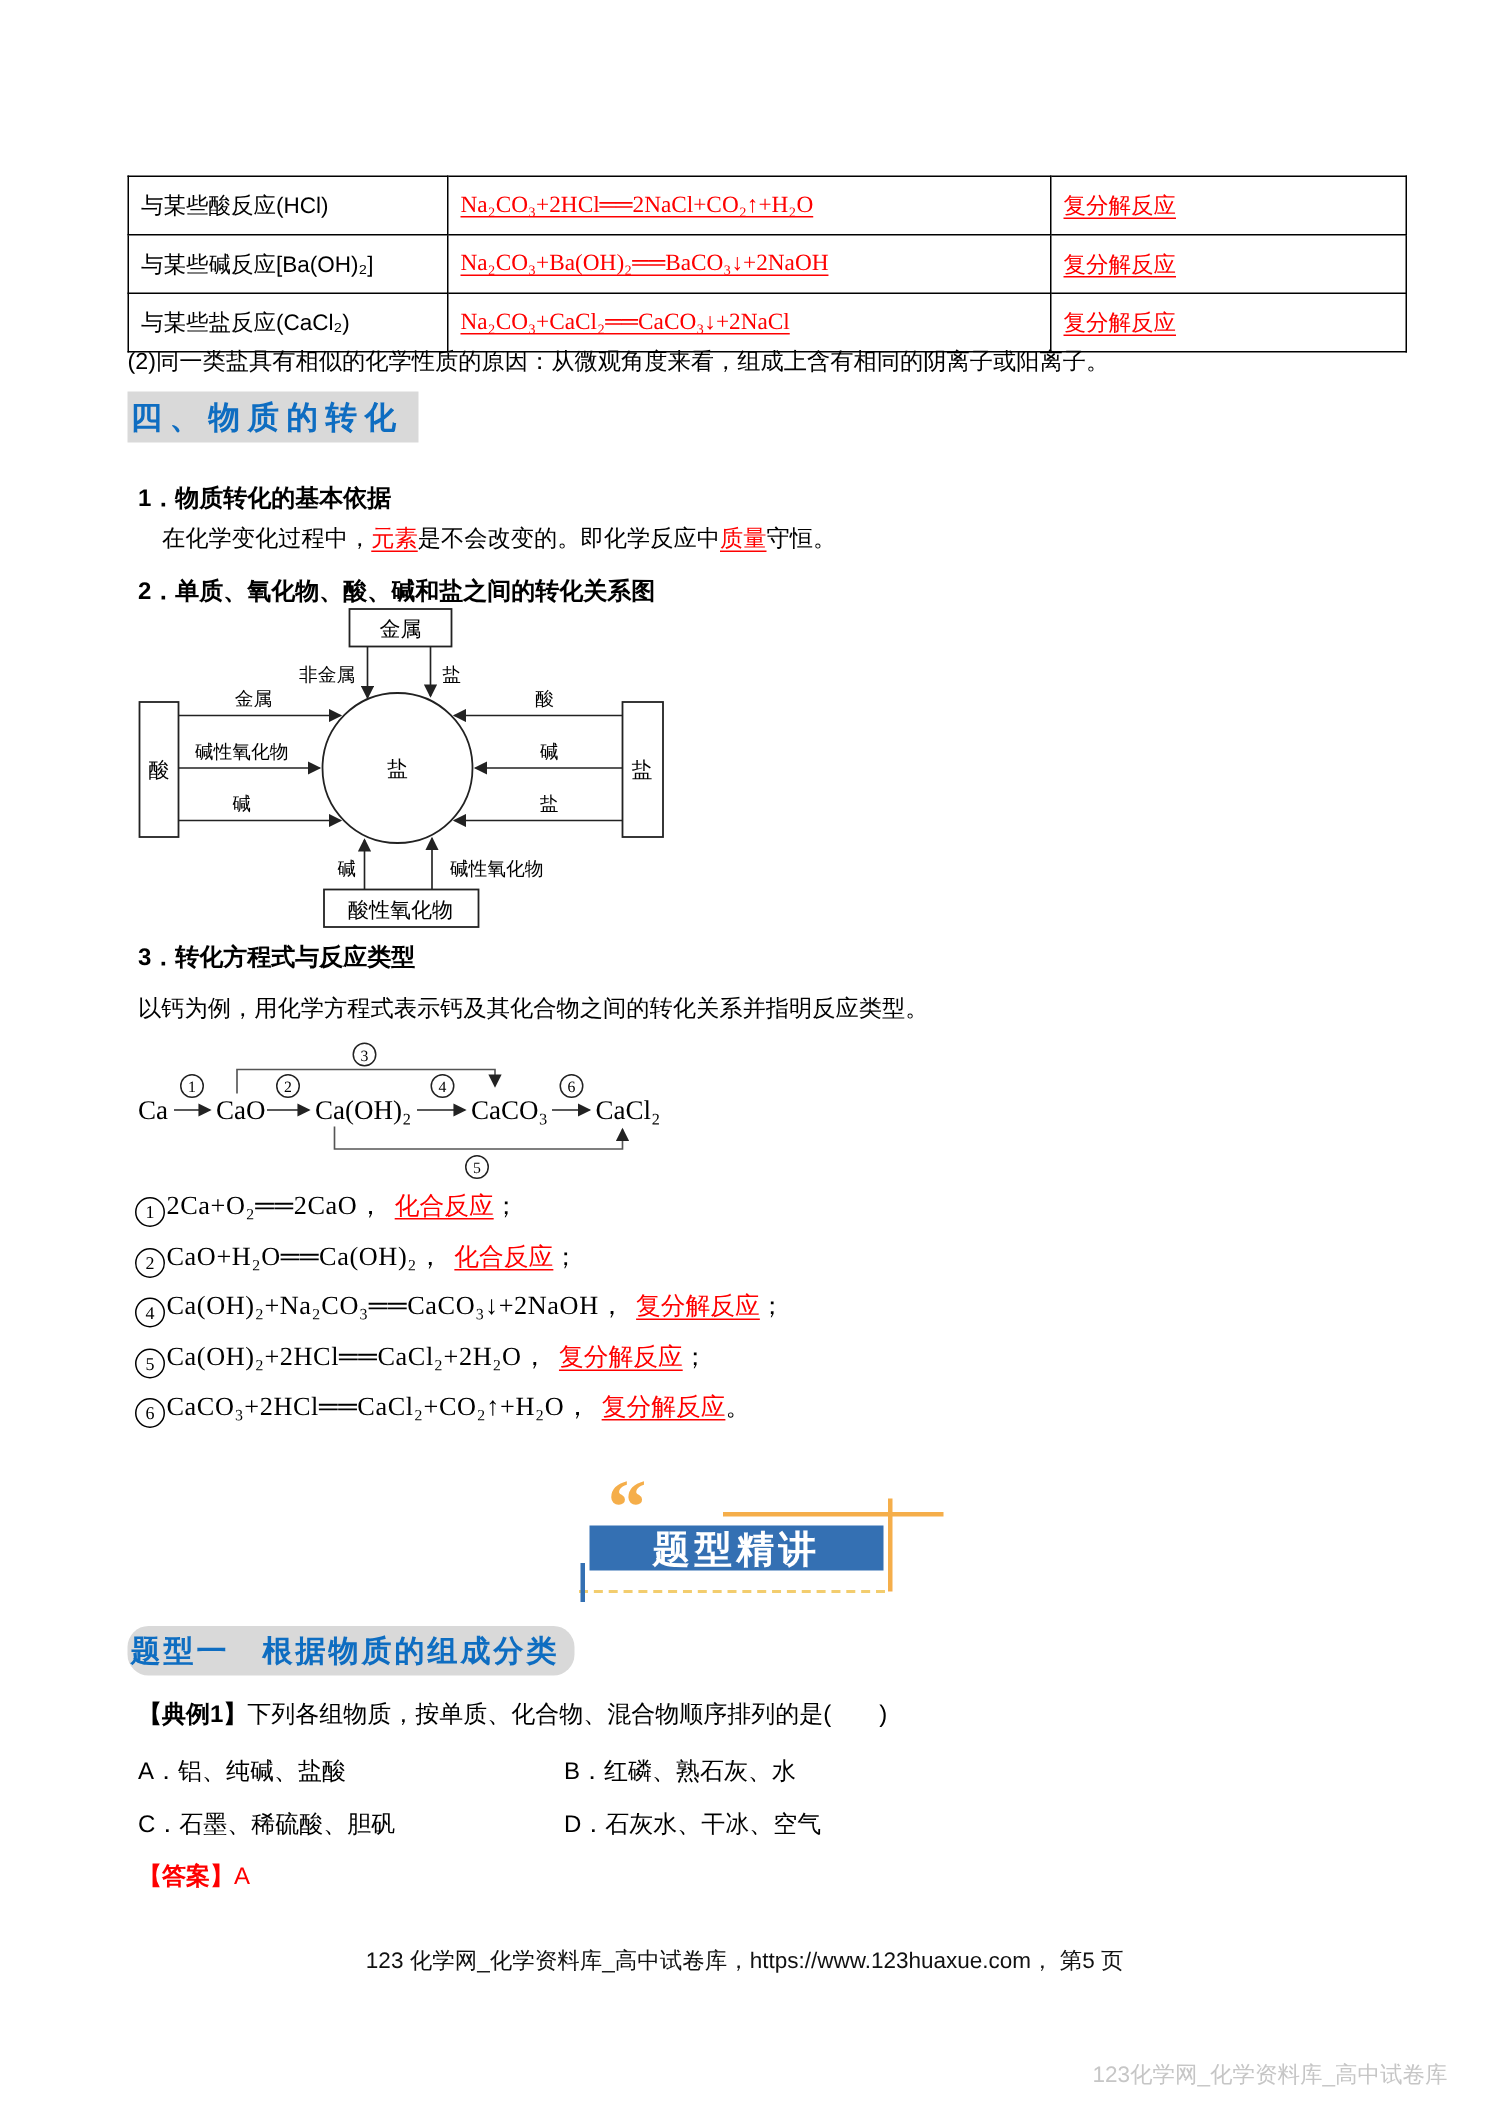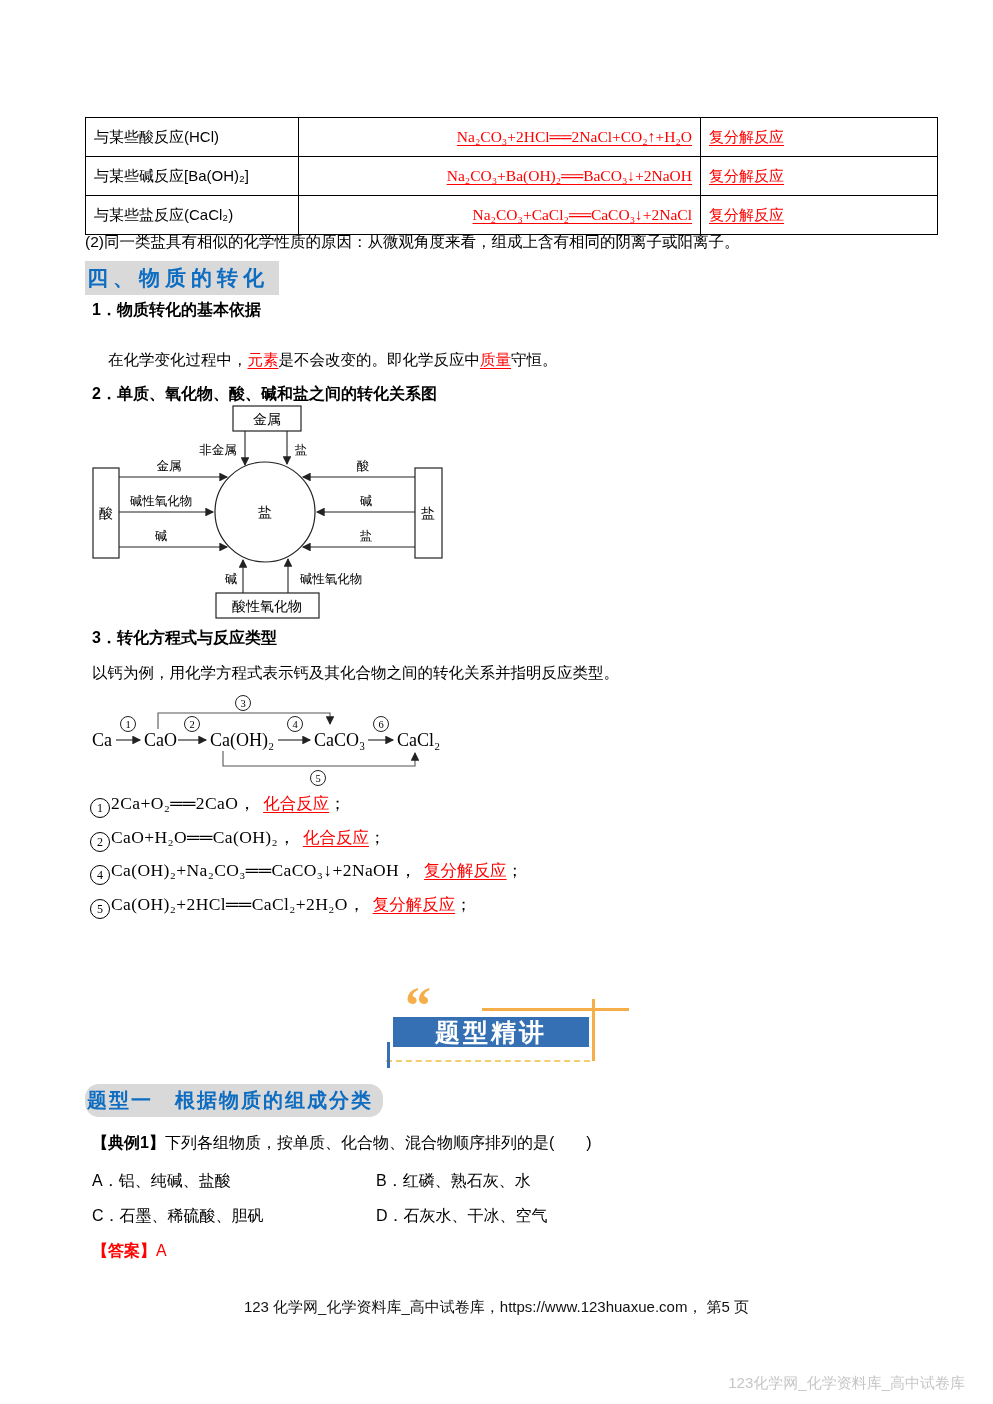--- a/index.html
+++ b/index.html
@@ -20,21 +20,21 @@
   .abs{position:absolute;}
   .serif{font-family:"Liberation Serif","DejaVu Serif",serif;}
   .red-u{color:var(--red);text-decoration:underline;text-underline-offset:3px;text-decoration-thickness:1px;}
   .red{color:var(--red);}
   .bold{font-weight:bold;}
 
   
   table.props{border-collapse:collapse;table-layout:fixed;width:803px;}
   table.props td{border:1.5px solid #000;padding:2px 8px;height:34px;vertical-align:middle;}
   td.c1{width:196px;font-size:15px;}
-  td.c2{width:385px;font-size:15.5px;text-align:right;}
+  td.c2{width:385px;font-size:15.5px;}
   td.c3{width:220px;font-size:15px;}
 
   .body-text{font-size:15.5px;line-height:1.4;}
   .subhead{font-size:16px;font-weight:bold;}
 
   .sec-heading{
     display:inline-block;background:var(--highlight_gray);
     color:var(--accent_blue);font-weight:bold;font-size:21px;
     letter-spacing:5px;padding:3px 10px 3px 2px;
   }
@@ -107,21 +107,21 @@
   </tbody>
     </table>
 </div>
 
 <div class="abs body-text" style="left:85px;top:231px;width:830px;">(2)同一类盐具有相似的化学性质的原因：从微观角度来看，组成上含有相同的阴离子或阳离子。</div>
 
 <div class="abs" style="left:85px;top:261px;">
   <span class="sec-heading">四、物质的转化</span>
 </div>
 
-<div class="abs subhead" style="left:92px;top:300px;">1．物质转化的基本依据</div>
+<div class="abs subhead" style="left:92px;top:322px;">1．物质转化的基本依据</div>
 
 <div class="abs body-text" style="left:108px;top:349px;">
   <span>在化学变化过程中，</span><span class="red-u">元素</span><span>是不会改变的。即化学反应中</span><span class="red-u">质量</span><span>守恒。</span>
 </div>
 
 <div class="abs subhead" style="left:92px;top:384px;">2．单质、氧化物、酸、碱和盐之间的转化关系图</div>
 
 <div class="abs" style="left:85px;top:404px;">
 <svg width="368" height="220" viewBox="0 0 368 220">
   <defs>
@@ -218,20 +218,23 @@
   </div>
   <div class="eq-line">
     <span class="circled">2</span><span class="eq-formula">CaO+H₂O══Ca(OH)₂，</span><span class="eq-type red-u">化合反应</span><span class="eq-tail">；</span>
   </div>
   <div class="eq-line">
     <span class="circled">4</span><span class="eq-formula">Ca(OH)₂+Na₂CO₃══CaCO₃↓+2NaOH，</span><span class="eq-type red-u">复分解反应</span><span class="eq-tail">；</span>
   </div>
   <div class="eq-line">
     <span class="circled">5</span><span class="eq-formula">Ca(OH)₂+2HCl══CaCl₂+2H₂O，</span><span class="eq-type red-u">复分解反应</span><span class="eq-tail">；</span>
   </div>
+  <div class="eq-line">
+    <span class="circled">6</span><span class="eq-formula">CaCO₃+2HCl══CaCl₂+CO₂↑+H₂O，</span><span class="eq-type red-u">复分解反应</span><span class="eq-tail">。</span>
+  </div>
 </div>
 
 <div class="abs banner" style="left:383px;top:994px;">
   <div class="deco-hline"></div>
   <div class="deco-vline"></div>
   <div class="deco-dash"></div>
   <div class="deco-blue-v"></div>
   <div class="banner-quote">“</div>
   <div class="banner-rect">
     <span class="banner-title">题型精讲</span>

